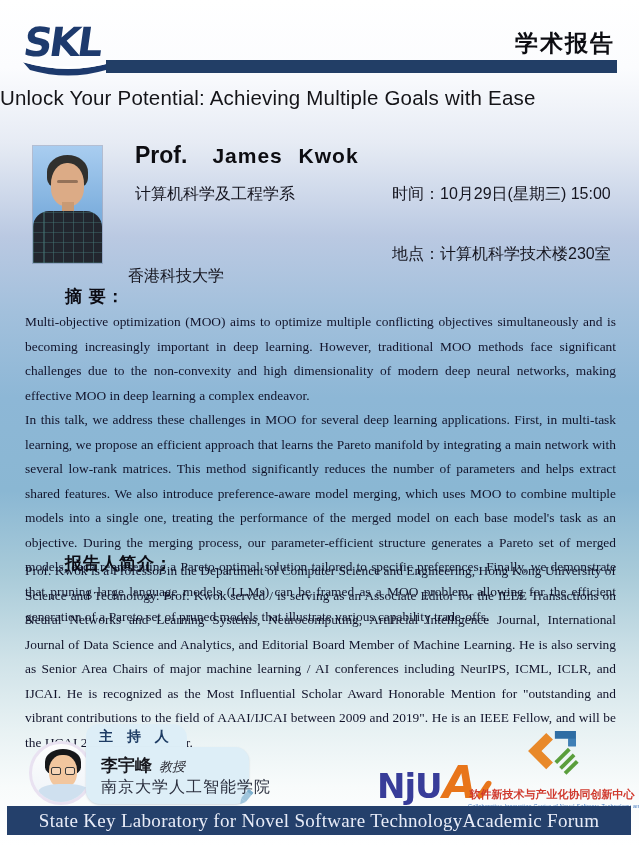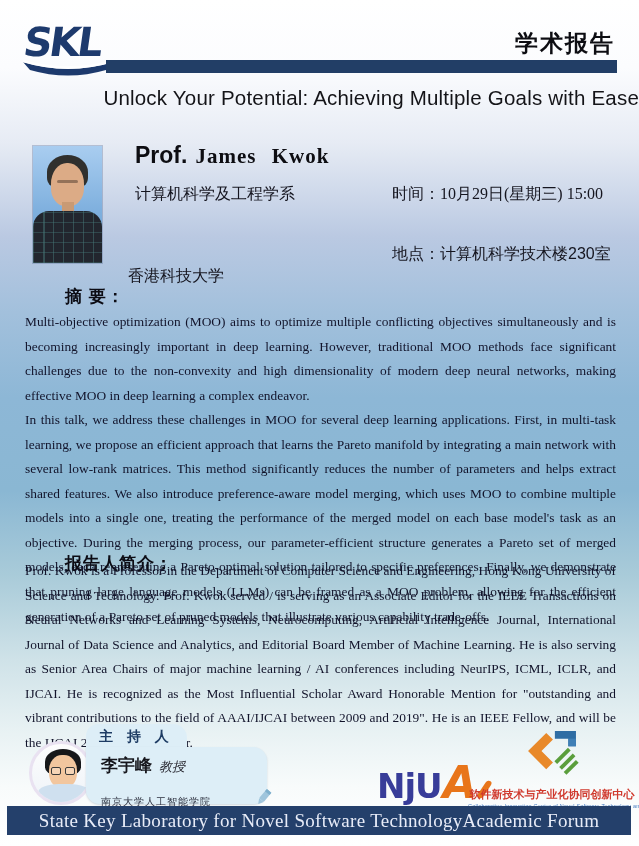--- a/index.html
+++ b/index.html
@@ -23,21 +23,21 @@
   .hdr-title {
     position:absolute; left:118px; top:28px; font-size:23px; font-weight:bold;
     color:#0d0d12; letter-spacing:1px; white-space:nowrap;
   }
   .hdr-forum {
     position:absolute; right:24px; top:28px; font-size:23px; font-weight:bold;
     color:#0d0d12; letter-spacing:2px;
   }
   .hdr-bar { position:absolute; left:106px; top:60px; width:511px; height:13px; background:#223e66; }
   .main-title {
-    position:absolute; left:0; right:0; top:86px; text-align:right;
+    position:absolute; left:0; right:0; top:86px; text-align:left;
     font-size:20.5px; color:#141418; letter-spacing:0.2px;
   }
   
   .spk-photo {
     position:absolute; left:33px; top:146px; width:69px; height:117px; overflow:hidden;
     background:linear-gradient(180deg,#a9cdf0 0%, #7fb0de 55%, #6aa0d4 100%);
     box-shadow:0 0 0 1px rgba(90,110,150,.35);
   }
   .sp-hair { position:absolute; left:14px; top:9px; width:41px; height:34px; background:#30302e; border-radius:52% 52% 34% 34%; }
   .sp-face { position:absolute; left:18px; top:17px; width:33px; height:43px; background:#dcab86; border-radius:48% 48% 42% 42%; }
@@ -46,24 +46,24 @@
   .sp-shirt {
     position:absolute; left:0; bottom:0; width:69px; height:52px;
     background:
       repeating-linear-gradient(90deg, rgba(70,120,120,.5) 0 1.5px, transparent 1.5px 10px),
       repeating-linear-gradient(0deg, rgba(70,120,120,.4) 0 1.5px, transparent 1.5px 10px),
       #22262e;
     border-radius:16px 16px 0 0;
   }
   .spk-name { position:absolute; left:135px; top:142px; color:#0d0d12; white-space:nowrap; }
   .spk-name .pfx { font-size:23px; font-weight:800; }
-  .spk-name .nm  { font-family:Liberation Serif, serif; font-size:21px; font-weight:bold; letter-spacing:1px; word-spacing:9px; margin-left:8px; }
+  .spk-name .nm  { font-family:Liberation Sans, sans-serif; font-size:21px; font-weight:bold; letter-spacing:1px; word-spacing:9px; margin-left:25px; }
   .row-text { position:absolute; font-size:16px; color:#15151f; white-space:nowrap; }
   .dept { left:135px; top:184px; }
-  .time { left:392px; top:184px;font-family:Liberation Serif, serif; }
+  .time { left:392px; top:184px; }
   .univ { left:128px; top:244px;margin-top:22px; }
   .loc  { left:392px; top:244px; }
   
   .sec-heading { position:absolute; left:25px; font-size:17px; font-weight:bold; color:#0c0c14; letter-spacing:1px;margin-left:40px; }
   .abs-head { top:285px; }
   .bio-head { top:552px; }
   .body-text {
     position:absolute; left:25px; width:591px; text-align:justify;
     font-family:"Liberation Serif","DejaVu Serif",serif;
     font-size:13.4px; line-height:24.55px; color:#12142b;
@@ -80,28 +80,28 @@
   .h-glasses { position:absolute; left:19px; top:23px; width:24px; height:8px; }
   .h-glasses i { position:absolute; width:10px; height:8px; border:1.5px solid #3a3a3a; border-radius:2px; background:rgba(255,255,255,.25); }
   .h-glasses i.r { right:0; }
   .h-shirt { position:absolute; left:6px; bottom:-4px; width:52px; height:22px; background:#cfe0ef; border-radius:40% 40% 0 0; }
   .host-tab {
     position:absolute; left:86px; top:724px; height:24px; padding:0 13px;
     background:#ddeef7; border-radius:12px 14px 0 0;
     font-size:14px; font-weight:bold; color:#1e3c64; letter-spacing:5px; line-height:25px;
   }
   .host-card {
-    position:absolute; left:86px; top:747px; width:181px; height:57px;
+    position:absolute; left:86px; top:747px; width:163px; height:57px;
     background:#ddeef7; border-radius:0 14px 14px 14px;
     box-shadow:0 1px 2px rgba(80,110,140,.25);
   }
   .host-name-line { padding:7px 0 0 15px; white-space:nowrap; }
   .host-name { font-size:17px; font-weight:bold; color:#16161c; }
   .host-title { font-family:"Liberation Serif","DejaVu Serif",serif; font-style:italic; font-size:13px; color:#2a2a33; margin-left:7px; }
-  .host-affil { padding-left:15px; margin-top:18px; font-family:"Liberation Serif","DejaVu Serif",serif; font-size:10px; color:#2b2f3e; letter-spacing:1px; white-space:nowrap; }
+  .host-affil { padding-left:15px; margin-top:0; font-family:"Liberation Serif","DejaVu Serif",serif; font-size:16px; color:#2b2f3e; letter-spacing:1px; white-space:nowrap; }
   .pencil { position:absolute; right:-7px; bottom:-3px; width:20px; height:20px; transform:rotate(40deg); }
   
   .nju-logo { position:absolute; left:353px; top:757px; height:54px; white-space:nowrap;margin-left:24px; }
   .nju-letters { font-family:"DejaVu Sans",sans-serif; font-weight:800; font-size:34px; color:#383d99; letter-spacing:-1px; }
   .nju-a { font-family:"DejaVu Sans",sans-serif; font-weight:800; font-style:italic; font-size:44px; color:#e8751a; margin-left:1px; }
   .nju-tick { display:inline-block; width:7px; height:17px; background:#e8751a; transform:skewX(-28deg) rotate(8deg); margin-left:4px; border-radius:2px 4px 2px 4px; }
   .cic { position:absolute; left:468px; top:730px; width:168px; text-align:center; }
   .cic svg { display:block; margin:0 auto; }
   .cic-cn { margin-top:11px; font-size:11px; font-weight:bold; color:#d03a2e; white-space:nowrap; }
   .cic-en { margin-top:1px; font-size:5.5px; color:#4a7ec2; white-space:nowrap; letter-spacing:0.2px; }

